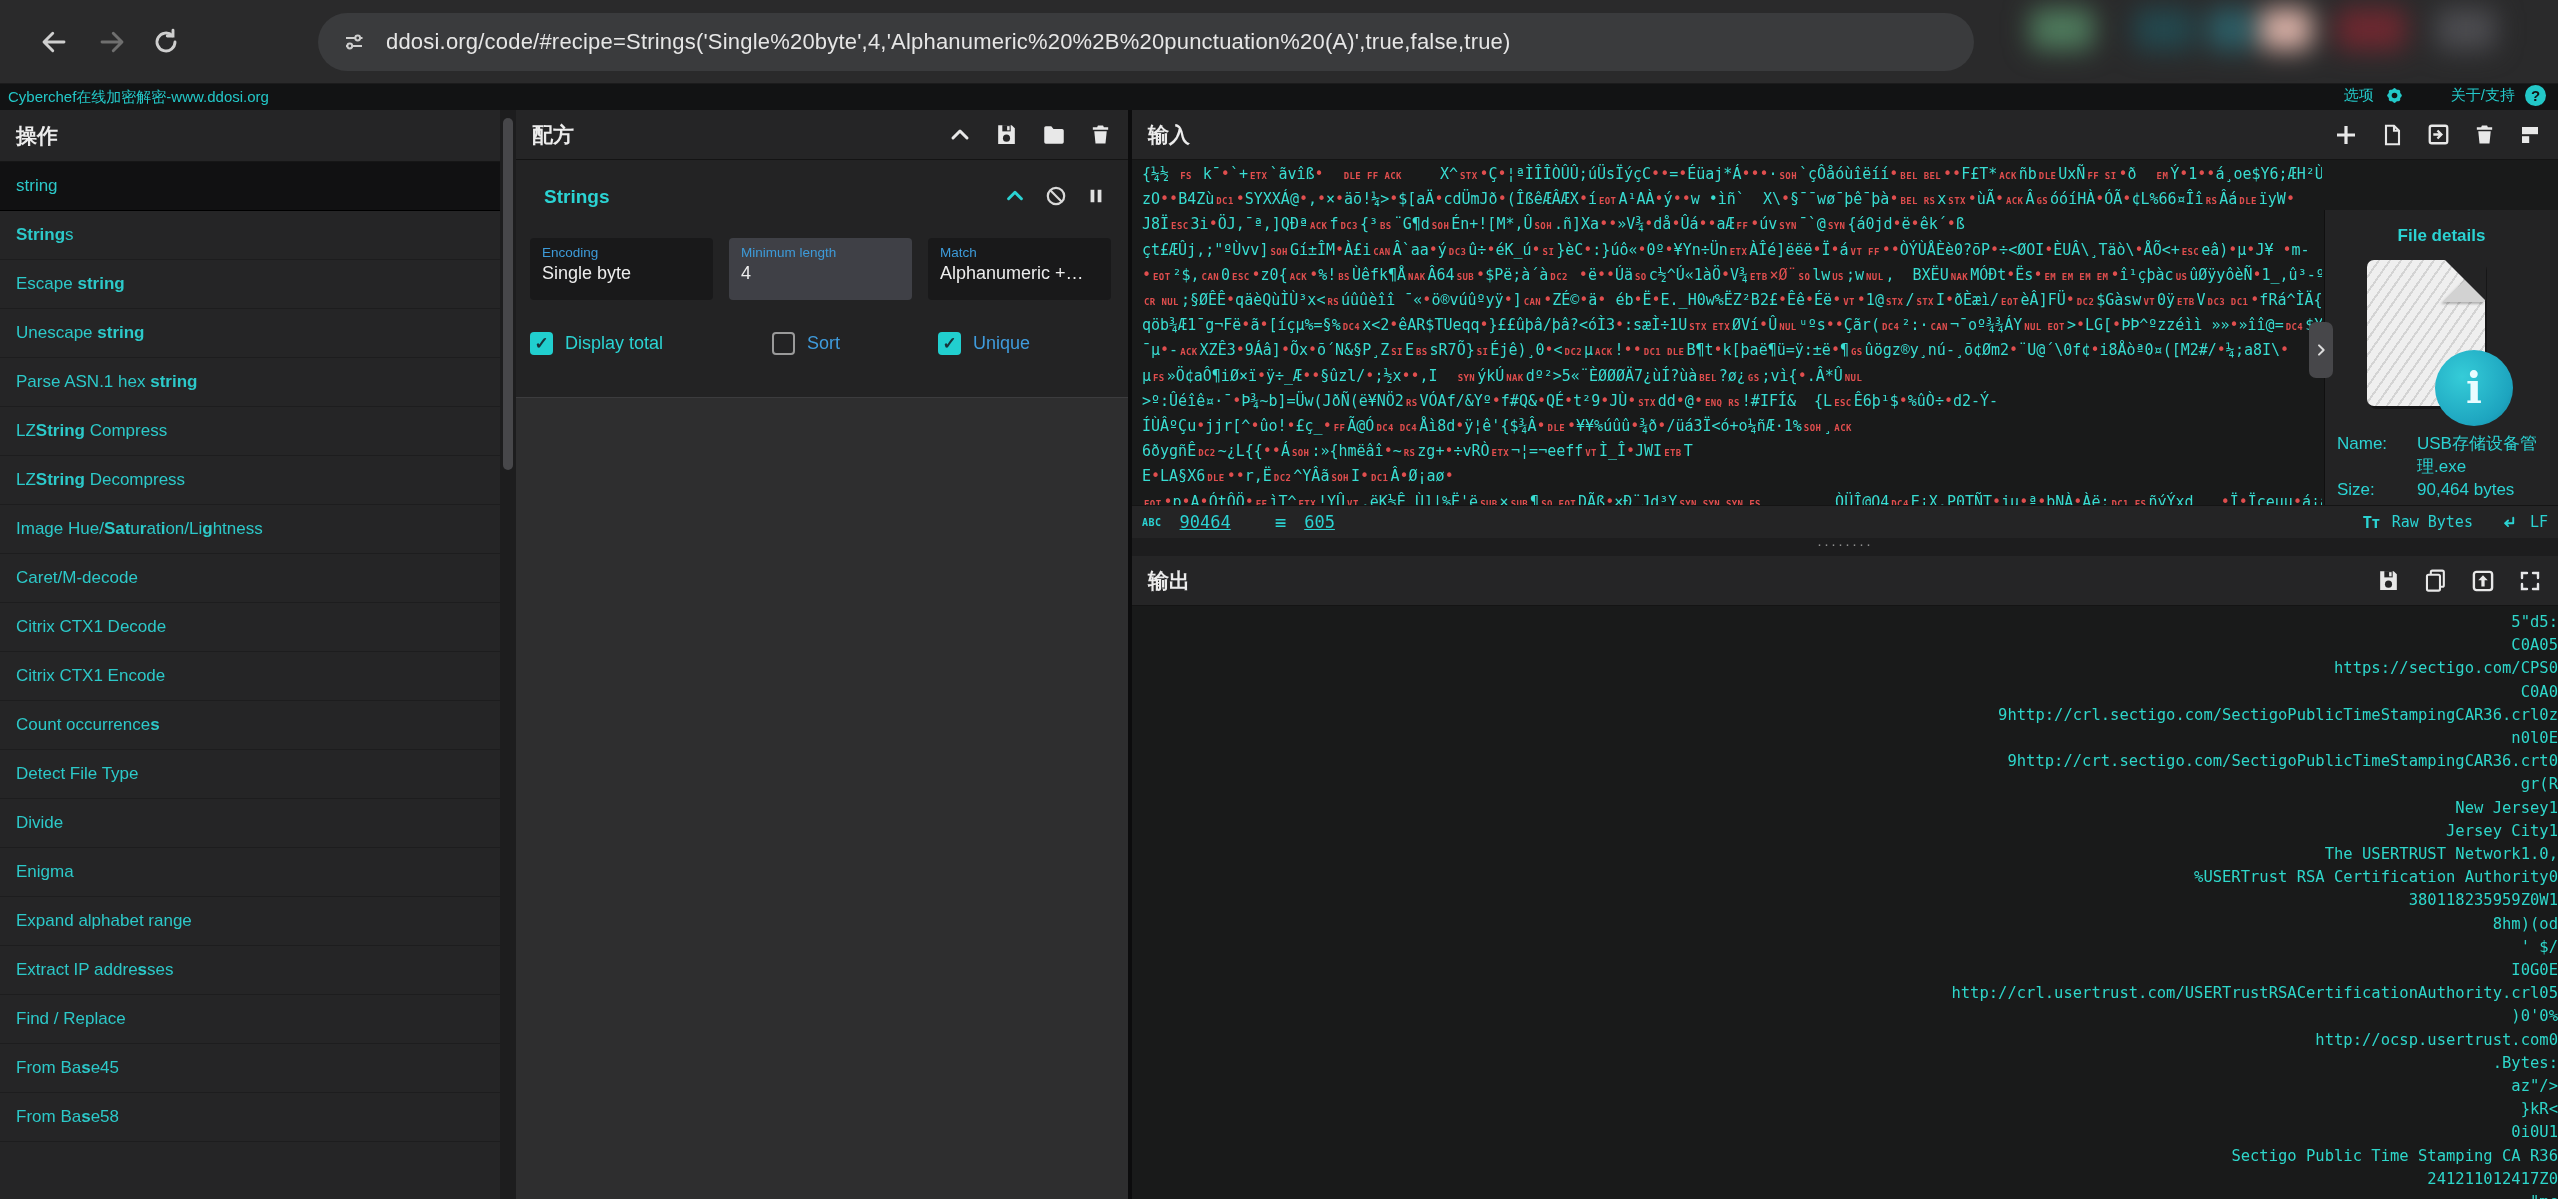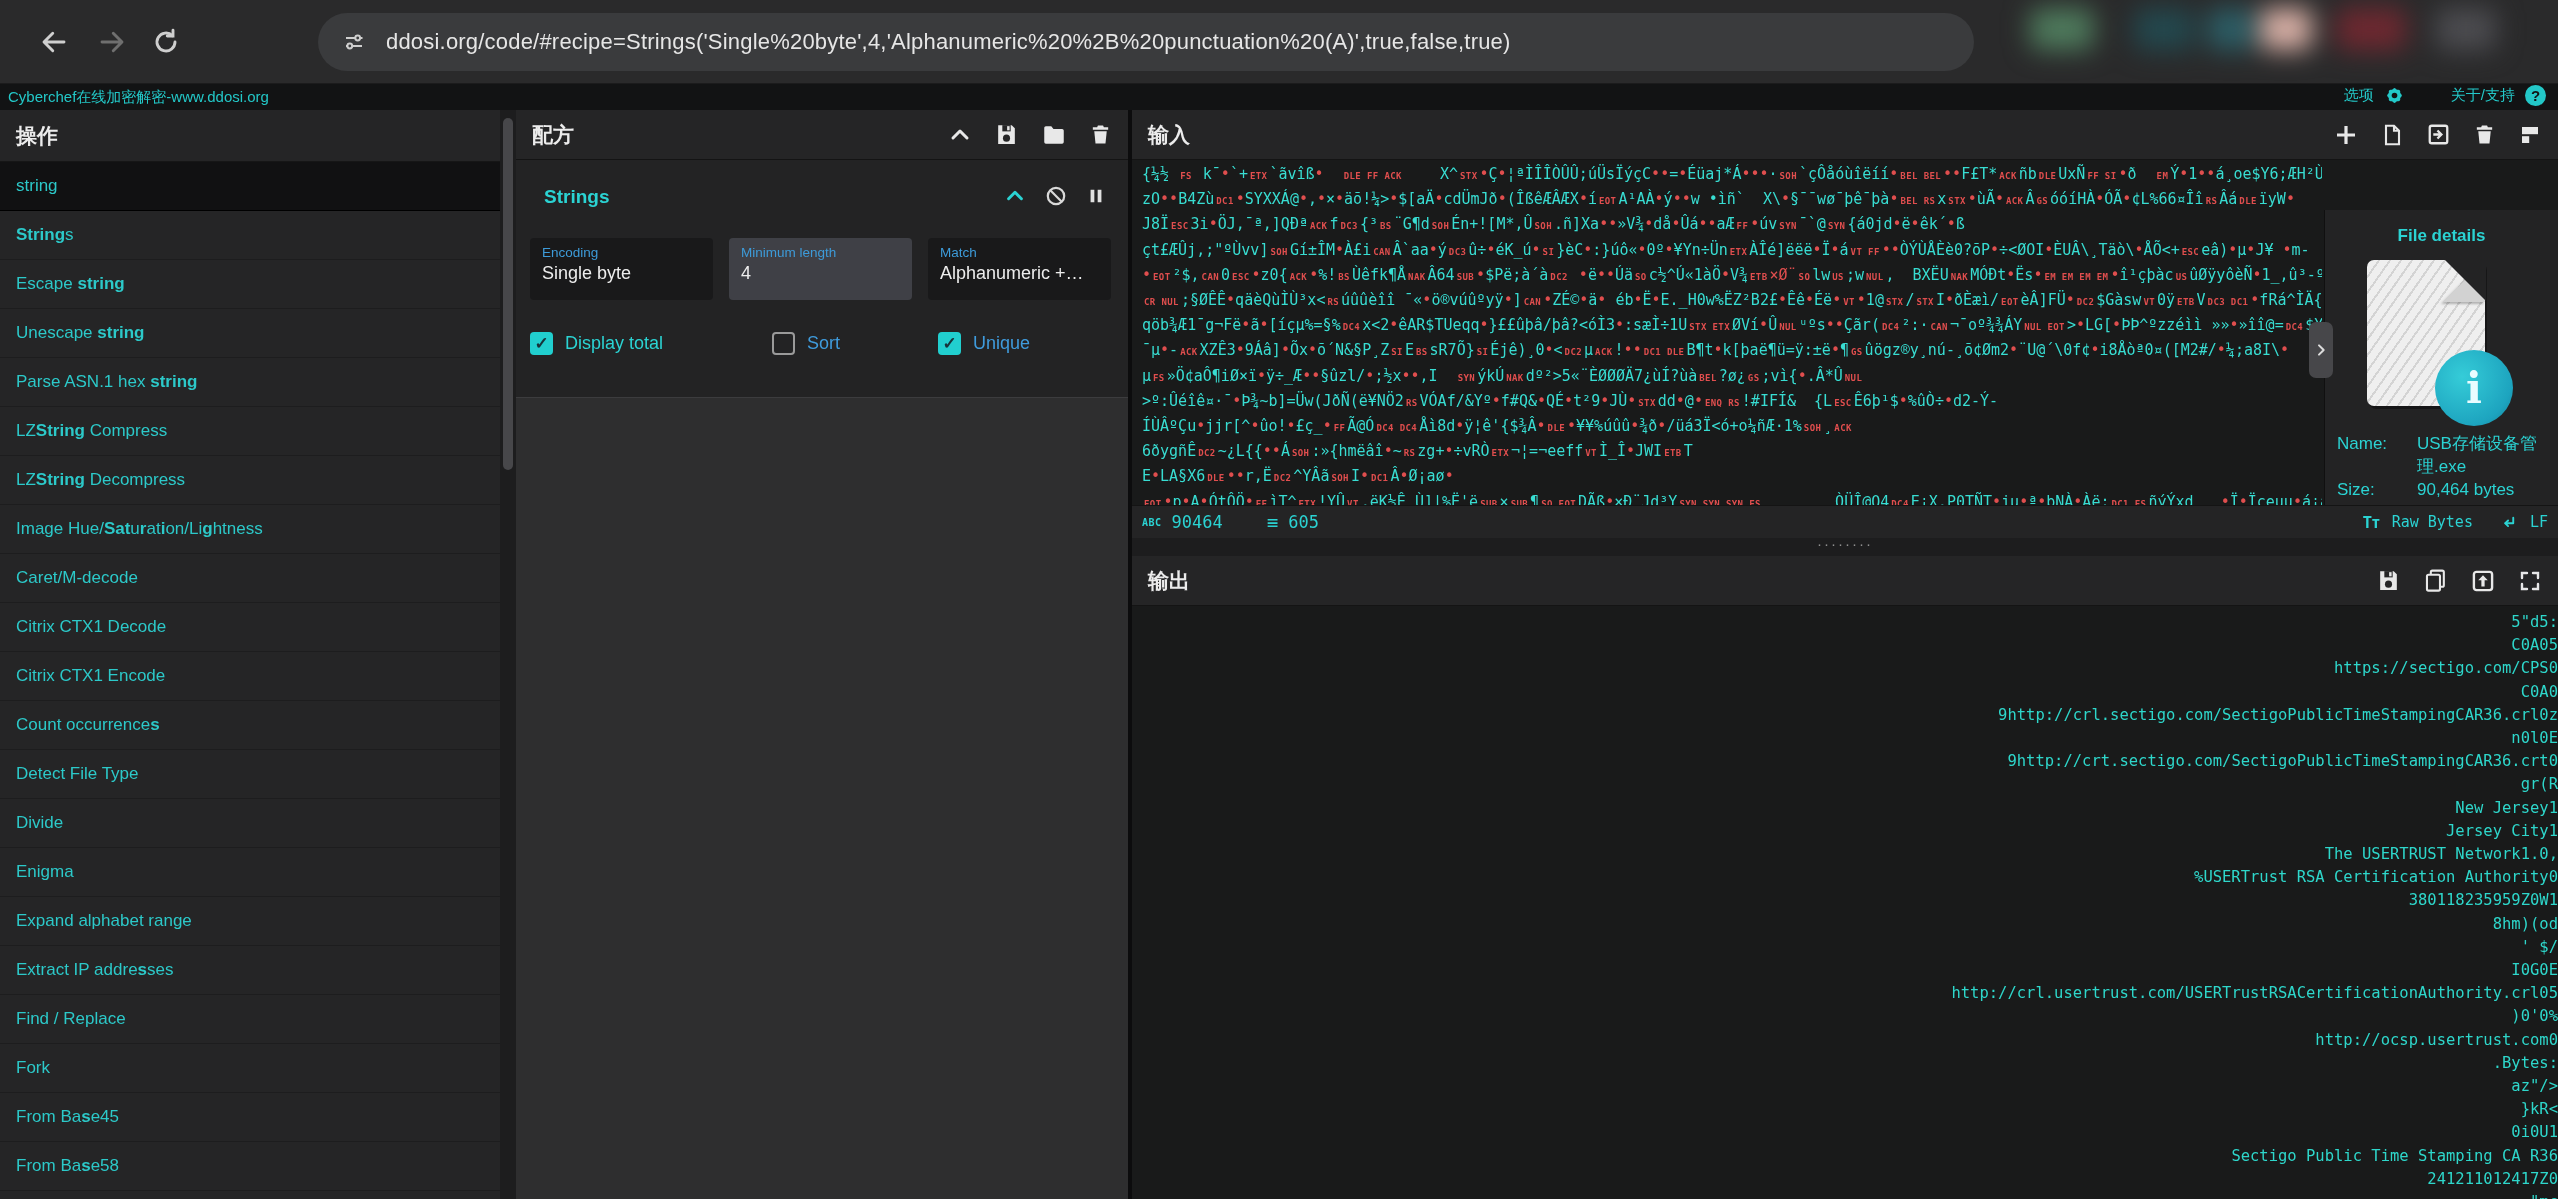--- a/index.html
+++ b/index.html
@@ -102,21 +102,21 @@
   .fd-row { display:flex; }
   .fd-lab { width:80px; flex:0 0 auto; }
   .fd-val { width:150px; word-break:break-all; }
   .fd-collapse { position:absolute; left:-16px; top:112px; width:24px; height:56px; background:#47474a;
                  border-radius:7px; display:flex; align-items:center; justify-content:center; cursor:pointer; }
 
   .input-footer { position:absolute; left:0; bottom:0; width:1426px; height:33px; background:#242425;
                   color:#2bd3d3; display:flex; align-items:center;
                   font-family:"DejaVu Sans Mono", monospace; font-size:17px; border-top:1px solid #141414; }
   .if-abc { font-size:10px; font-weight:bold; letter-spacing:.5px; margin-left:10px; }
-  .if-num { margin-left:10px; }
+  .if-num { margin-left:18px;text-decoration:underline; }
   .if-lines-icon { margin-left:44px; font-size:19px; }
   .if-right { margin-left:auto; display:flex; align-items:center; gap:12px; margin-right:10px; }
   .if-tt { font-weight:bold; font-size:16px; letter-spacing:-1px; }
   .if-raw { font-size:15px; }
 
   .splitter { position:absolute; left:1132px; top:538px; width:1426px; height:18px; background:#1d1d1e;
               display:flex; align-items:center; justify-content:center; cursor:row-resize; }
   .splitter span { color:#909090; font-size:15px; letter-spacing:2px; line-height:6px; margin-top:-6px; }
 
   
@@ -202,21 +202,20 @@
         <div class="op-row"><span>Caret/M-decode</span></div>
         <div class="op-row"><span>Citrix CTX1 Decode</span></div>
         <div class="op-row"><span>Citrix CTX1 Encode</span></div>
         <div class="op-row"><span>Count occurrence</span><span class="b">s</span></div>
         <div class="op-row"><span>Detect File Type</span></div>
         <div class="op-row"><span>Divide</span></div>
         <div class="op-row"><span>Enigma</span></div>
         <div class="op-row"><span>Expand alphabet range</span></div>
         <div class="op-row"><span>Extract IP addre</span><span class="b">s</span><span>ses</span></div>
         <div class="op-row"><span>Find / Replace</span></div>
-        <div class="op-row"><span>Fork</span></div>
         <div class="op-row"><span>From Ba</span><span class="b">s</span><span>e45</span></div>
         <div class="op-row"><span>From Ba</span><span class="b">s</span><span>e58</span></div>
       </div>
   </div>
   <div class="sb-scroll">
     <div class="sb-thumb"></div>
   </div>
 
   <div class="recipe">
     <div class="panel-header">

